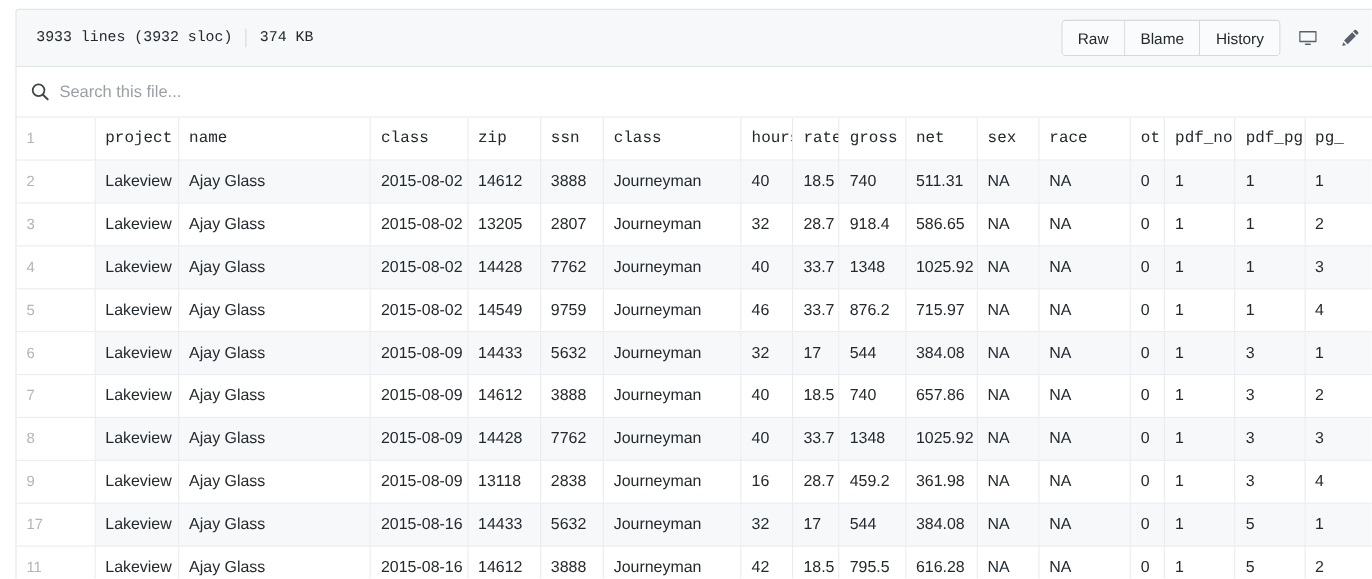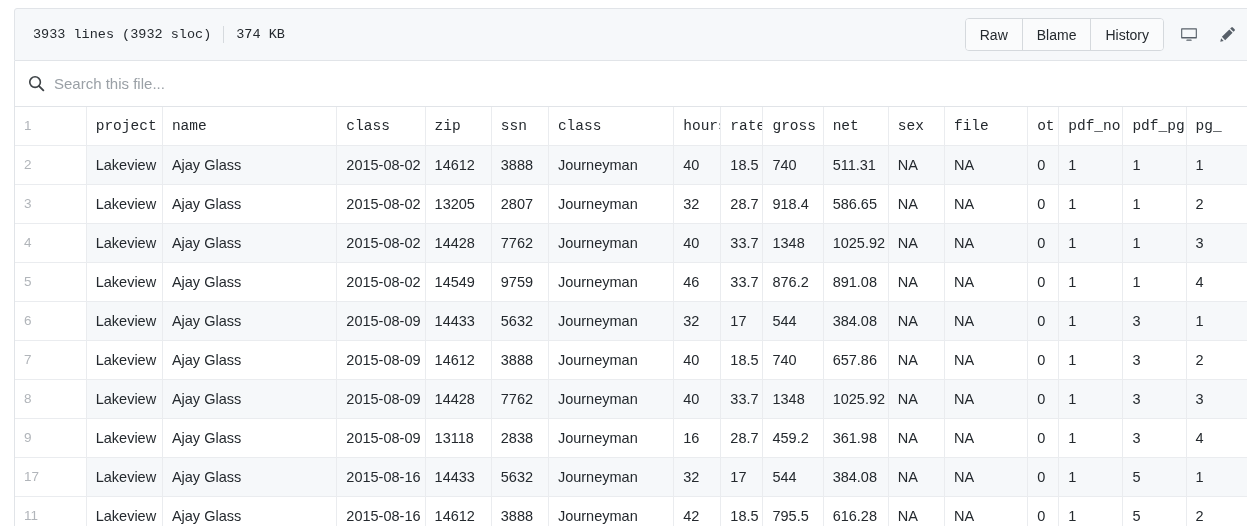--- a/index.html
+++ b/index.html
@@ -289,21 +289,21 @@
             <th class="hdr">name</th>
             <th class="hdr">class</th>
             <th class="hdr">zip</th>
             <th class="hdr">ssn</th>
             <th class="hdr">class</th>
             <th class="hdr">hours</th>
             <th class="hdr">rate</th>
             <th class="hdr">gross</th>
             <th class="hdr">net</th>
             <th class="hdr">sex</th>
-            <th class="hdr">file</th>
+            <th class="hdr">race</th>
             <th class="hdr">ot</th>
             <th class="hdr">pdf_no</th>
             <th class="hdr">pdf_pg</th>
             <th class="hdr">pg_</th>
           </tr>
           <tr class="odd">
             <td class="line-num">2</td>
             <td>Lakeview</td>
             <td>Ajay Glass</td>
             <td>2015-08-02</td>
@@ -363,21 +363,21 @@
             <td class="line-num">5</td>
             <td>Lakeview</td>
             <td>Ajay Glass</td>
             <td>2015-08-02</td>
             <td>14549</td>
             <td>9759</td>
             <td>Journeyman</td>
             <td>46</td>
             <td>33.7</td>
             <td>876.2</td>
-            <td>891.08</td>
+            <td>715.97</td>
             <td>NA</td>
             <td>NA</td>
             <td>0</td>
             <td>1</td>
             <td>1</td>
             <td>4</td>
           </tr>
           <tr class="odd">
             <td class="line-num">6</td>
             <td>Lakeview</td>

